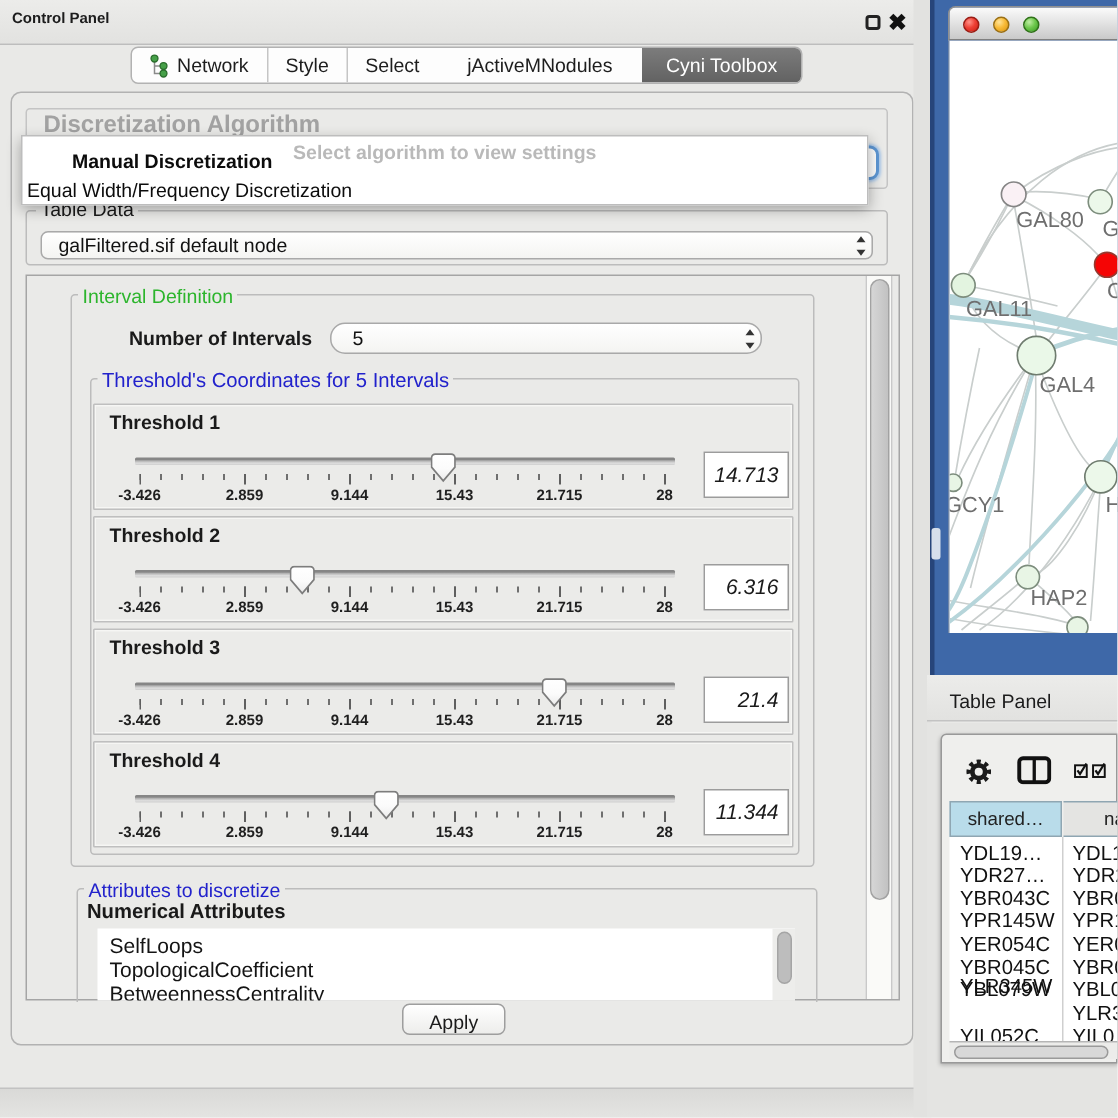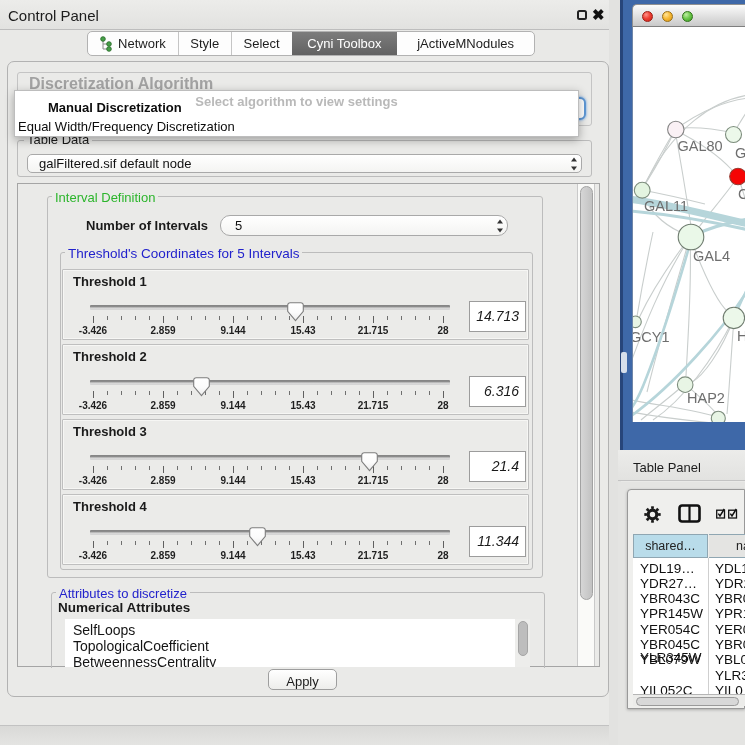--- a/index.html
+++ b/index.html
@@ -2,21 +2,21 @@
 <html><head><meta charset="utf-8">
 <style>
 * { margin:0; padding:0; box-sizing:border-box; }
 html,body { width:745px; height:745px; overflow:hidden; }
 #app { position:relative; width:745px; height:745px; background:#e9e9e7;
   font-family:"Liberation Sans", sans-serif; color:#1a1a1a; }
 
 
 #titlebar { position:absolute; left:0; top:0; width:618px; height:30px;
   background:linear-gradient(#ececea,#e2e2e0); border-bottom:1px solid #bdbdbd; }
-#titlebar .t { position:absolute; left:8px; top:7px; font-size:15px; color:#1c1c1c; }
+#titlebar .t { position:absolute; left:8px; top:7px; font-size:10px; color:#1c1c1c;font-weight:bold; }
 #float-ic { position:absolute; left:577px; top:10px; width:10px; height:10px;
   border:2px solid #222; border-radius:2.5px; }
 #close-ic { position:absolute; left:592px; top:6px; font-size:15px; font-weight:bold; color:#111; }
 
 #tabbar { position:absolute; left:87px; top:31px; width:448px; height:25px;
   background:#fdfdfd; border:1px solid #b2b2b2; border-radius:5px; overflow:hidden;
   display:flex; font-size:13px; color:#1d1d1d; }
 #tabbar .seg { display:flex; align-items:center; justify-content:center; height:100%; position:relative; }
 #tabbar .sep { width:1px; background:#c5c5c5; height:100%; }
 #tabbar .dark { background:linear-gradient(#7c7c7c,#626262); color:#fff; }
@@ -159,22 +159,22 @@
     <svg width="12" height="16" viewBox="0 0 12 16" style="margin-right:6px">
       <path d="M3,3 L3,13 L9,13 M3,8 L9,8" fill="none" stroke="#8a8a8a" stroke-width="1"></path>
       <circle cx="3" cy="3" r="2.3" fill="#46a048" stroke="#2c6e2e" stroke-width="0.9"></circle>
       <circle cx="9" cy="8" r="2.3" fill="#46a048" stroke="#2c6e2e" stroke-width="0.9"></circle>
       <circle cx="9" cy="13" r="2.3" fill="#46a048" stroke="#2c6e2e" stroke-width="0.9"></circle>
     </svg>Network</div>
   <div class="sep"></div>
   <div class="seg" style="width:52px">Style</div>
   <div class="sep"></div>
   <div class="seg" style="width:60px">Select</div>
+  <div class="seg" style="width:137px">jActiveMNodules</div>
   <div class="seg dark" style="width:106px">Cyni Toolbox</div>
-  <div class="seg" style="width:137px">jActiveMNodules</div>
 </div>
 
 <div id="panel"></div>
 <div id="disc-box"></div>
 <div id="disc-title">Discretization Algorithm</div>
 <div id="combo-sliver"></div>
 
 <div id="td-title">Table Data</div>
 <div id="td-box"></div>
 <div id="td-combo" class="combo">

